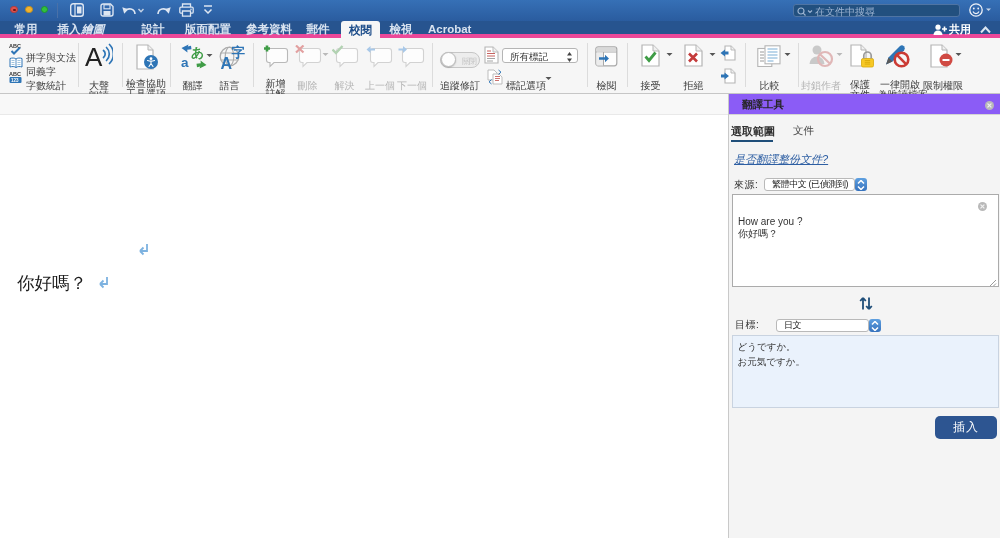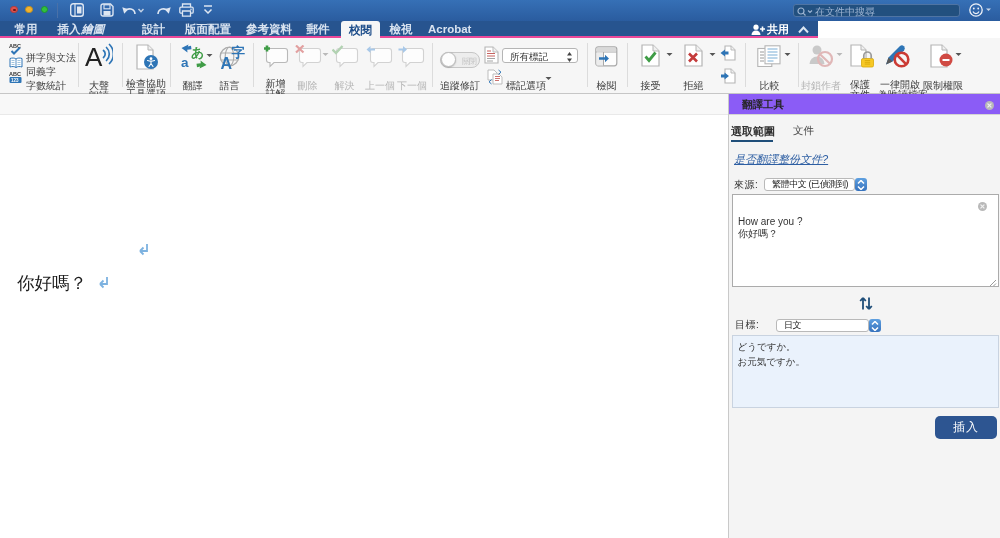--- a/index.html
+++ b/index.html
@@ -17,22 +17,22 @@
   #tl-g { left:40.5px; background:#33c13e; border:0.5px solid #1e9630; }
   #tlsep { position:absolute; left:57px; top:3px; width:1px; height:15px; background:#4a71a8; }
   .tbico { position:absolute; top:3px; }
   #tb-title { position:absolute; top:4px; left:600px; width:120px; text-align:center;
     color:#fff; font-size:12px;margin-top:31px; }
   #searchbox { position:absolute; left:793px; top:3.5px; width:167px; height:13px;
     background:#22507f; border:1px solid #4f74a3; border-radius:3px; }
   #searchbox span { position:absolute; left:21px; top:1px; color:#9db4d2; font-size:10px; line-height:11px;}
 
   
-  #tabrow { position:absolute; left:0; top:21px; width:818px; height:17px;
-    background:#27548f; border-bottom:2px solid #ec4899; }
+  #tabrow { position:absolute; left:0; top:21px; width:1000px; height:17px;
+    background:#27548f; border-bottom:4px solid #ec4899; }
   .tab { position:absolute; top:0; height:17px; line-height:17px; color:#d9e3f0; font-size:11.5px; font-weight:bold; text-align:center; white-space:nowrap;}
   #tab-active { position:absolute; left:341px; top:0; width:39px; height:19px; background:#f6f6f6;
     border-radius:3px 3px 0 0; color:#1d4d8a; font-size:11.5px; font-weight:bold; line-height:18px; text-align:center; z-index:2;}
   #share { position:absolute; right:29px; top:0; height:17px; line-height:16px; color:#fff; font-size:11px; font-weight:bold;}
 
   
   #ribbon { position:absolute; left:0; top:38px; width:1000px; height:56px;
     background:#f6f6f6; border-bottom:1px solid #c6c6c6; }
   .sep { position:absolute; top:5px; height:44px; width:1px; background:#dcdcdc; }
   .rlbl { position:absolute; font-size:10px; color:#3c3c3c; text-align:center; line-height:9.5px; white-space:nowrap;margin-top:8px;}
@@ -116,21 +116,21 @@
       <circle cx="4.8" cy="5.5" r="0.9" fill="#eef2f8"></circle>
         <circle cx="9.2" cy="5.5" r="0.9" fill="#eef2f8"></circle>
       <path d="M4 8.5 a3.2 3.2 0 0 0 6 0" fill="none" stroke="#eef2f8" stroke-width="1.2"></path>
       <path d="M17 5.5 L19.5 8 L22 5.5" fill="#c9d6e8"></path>
     </svg>
   </div>
   <div id="tabrow">
     <div class="tab" style="left:14px;width:24px;">常用</div>
     <div class="tab" style="left:57px;width:24px;">插入</div>
     <div class="tab" style="left:81px;width:24px;font-style:italic;">繪圖</div>
-    <div class="tab" style="left:141px;width:24px;text-align:right;">設計</div>
+    <div class="tab" style="left:141px;width:24px;">設計</div>
     <div class="tab" style="left:184px;width:48px;">版面配置</div>
     <div class="tab" style="left:245px;width:48px;">參考資料</div>
     <div class="tab" style="left:306px;width:24px;">郵件</div>
     <div id="tab-active">校閱</div>
     <div class="tab" style="left:389px;width:24px;">檢視</div>
     <div class="tab" style="left:428px;width:42px;">Acrobat</div>
     <svg style="position:absolute;right:52px;top:3px" width="16" height="11">
       <circle cx="6" cy="3.2" r="2.6" fill="#fff"></circle>
       <path d="M1.5 11 a4.5 4.5 0 0 1 9 0 Z" fill="#fff"></path>
       <path d="M12.5 2.5 v5 M10 5 h5" stroke="#fff" stroke-width="1.6"></path>

